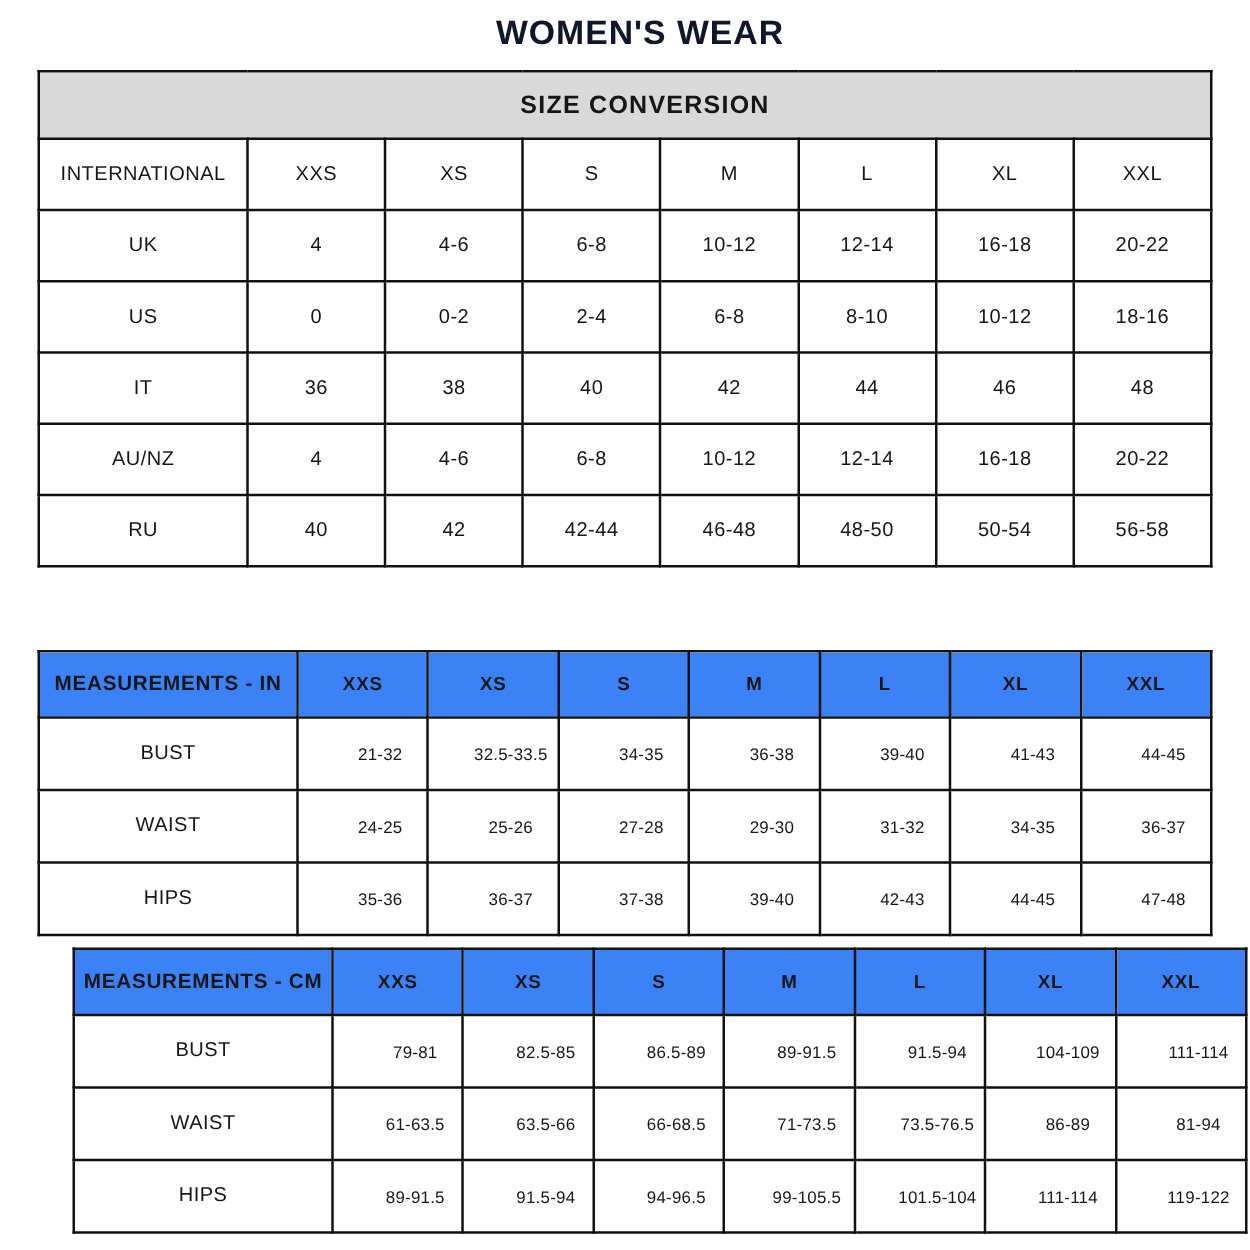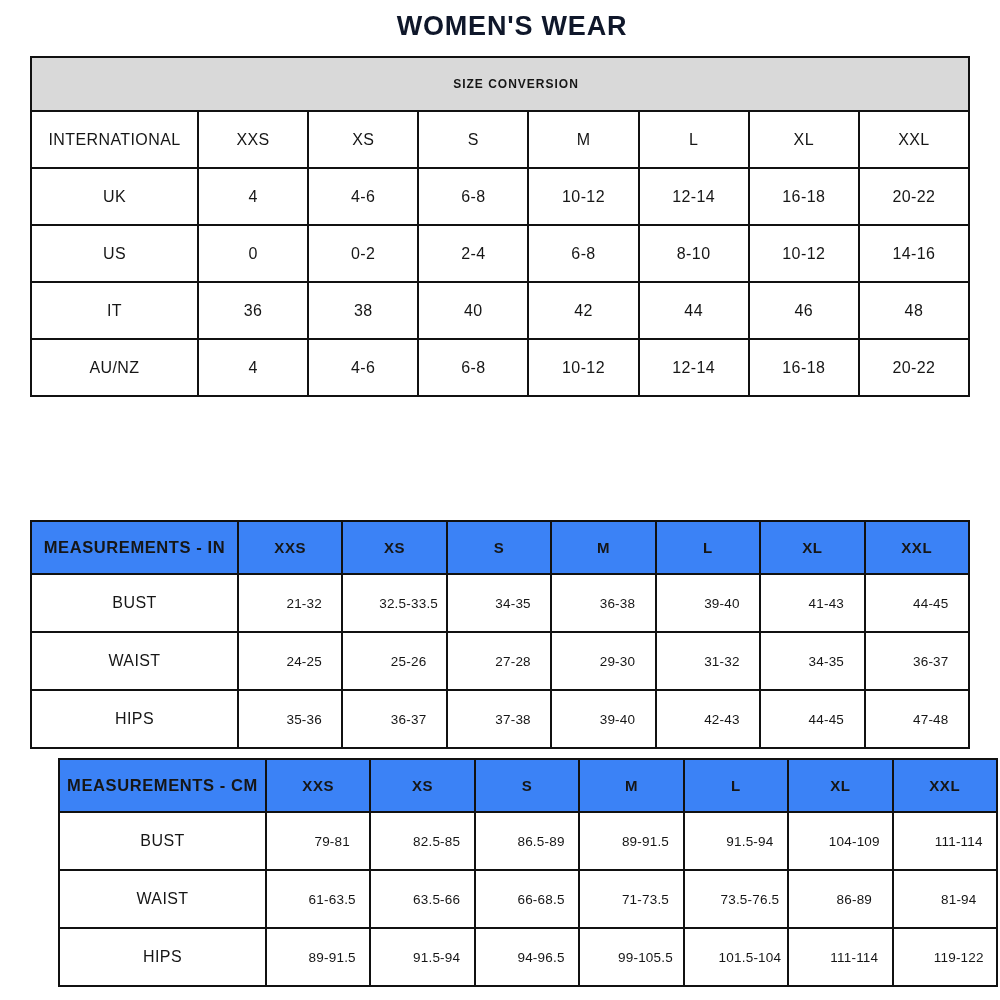--- a/index.html
+++ b/index.html
@@ -29,21 +29,21 @@
     padding: 0; letter-spacing: 0.4px;
     overflow: hidden; white-space: nowrap;
   }
   
   .t1 { top: 56px; }
   .t1 col.c0 { width: 167px; }
   .t1 tr { height: 57px; }
   .t1 tr.banner { height: 54px; }
   .t1 tr.banner td {
     background: #d9d9d9; font-weight: 700;
-    font-size: 12px; letter-spacing: 1px; padding-left: 32px;
+    font-size: 20px; letter-spacing: 1px; padding-left: 32px;
   }
   .t1 td { font-size: 16px; }
   
   .t2 { top: 520px; }
   .t3 { top: 758px; margin-left: 28px; }
   .tm col.c0 { width: 207px; }
   .tm tr { height: 58px; }
   .tm tr.head { height: 53px; }
   .tm tr.head td {
     background: #3b82f6; font-weight: 700; font-size: 15px;
@@ -94,41 +94,51 @@
     <td>20-22</td>
   </tr>
   <tr>
     <td>US</td>
     <td>0</td>
     <td>0-2</td>
     <td>2-4</td>
     <td>6-8</td>
     <td>8-10</td>
     <td>10-12</td>
-    <td>14-16</td>
+    <td>18-16</td>
   </tr>
   <tr>
     <td>IT</td>
     <td>36</td>
     <td>38</td>
     <td>40</td>
     <td>42</td>
     <td>44</td>
     <td>46</td>
     <td>48</td>
   </tr>
   <tr>
     <td>AU/NZ</td>
     <td>4</td>
     <td>4-6</td>
     <td>6-8</td>
     <td>10-12</td>
     <td>12-14</td>
     <td>16-18</td>
     <td>20-22</td>
+  </tr>
+  <tr>
+    <td>RU</td>
+    <td>40</td>
+    <td>42</td>
+    <td>42-44</td>
+    <td>46-48</td>
+    <td>48-50</td>
+    <td>50-54</td>
+    <td>56-58</td>
   </tr>
 </tbody>
   </table>
 
 <table class="tm t2">
   <colgroup>
       <col class="c0">
       <col>
       <col>
       <col>

